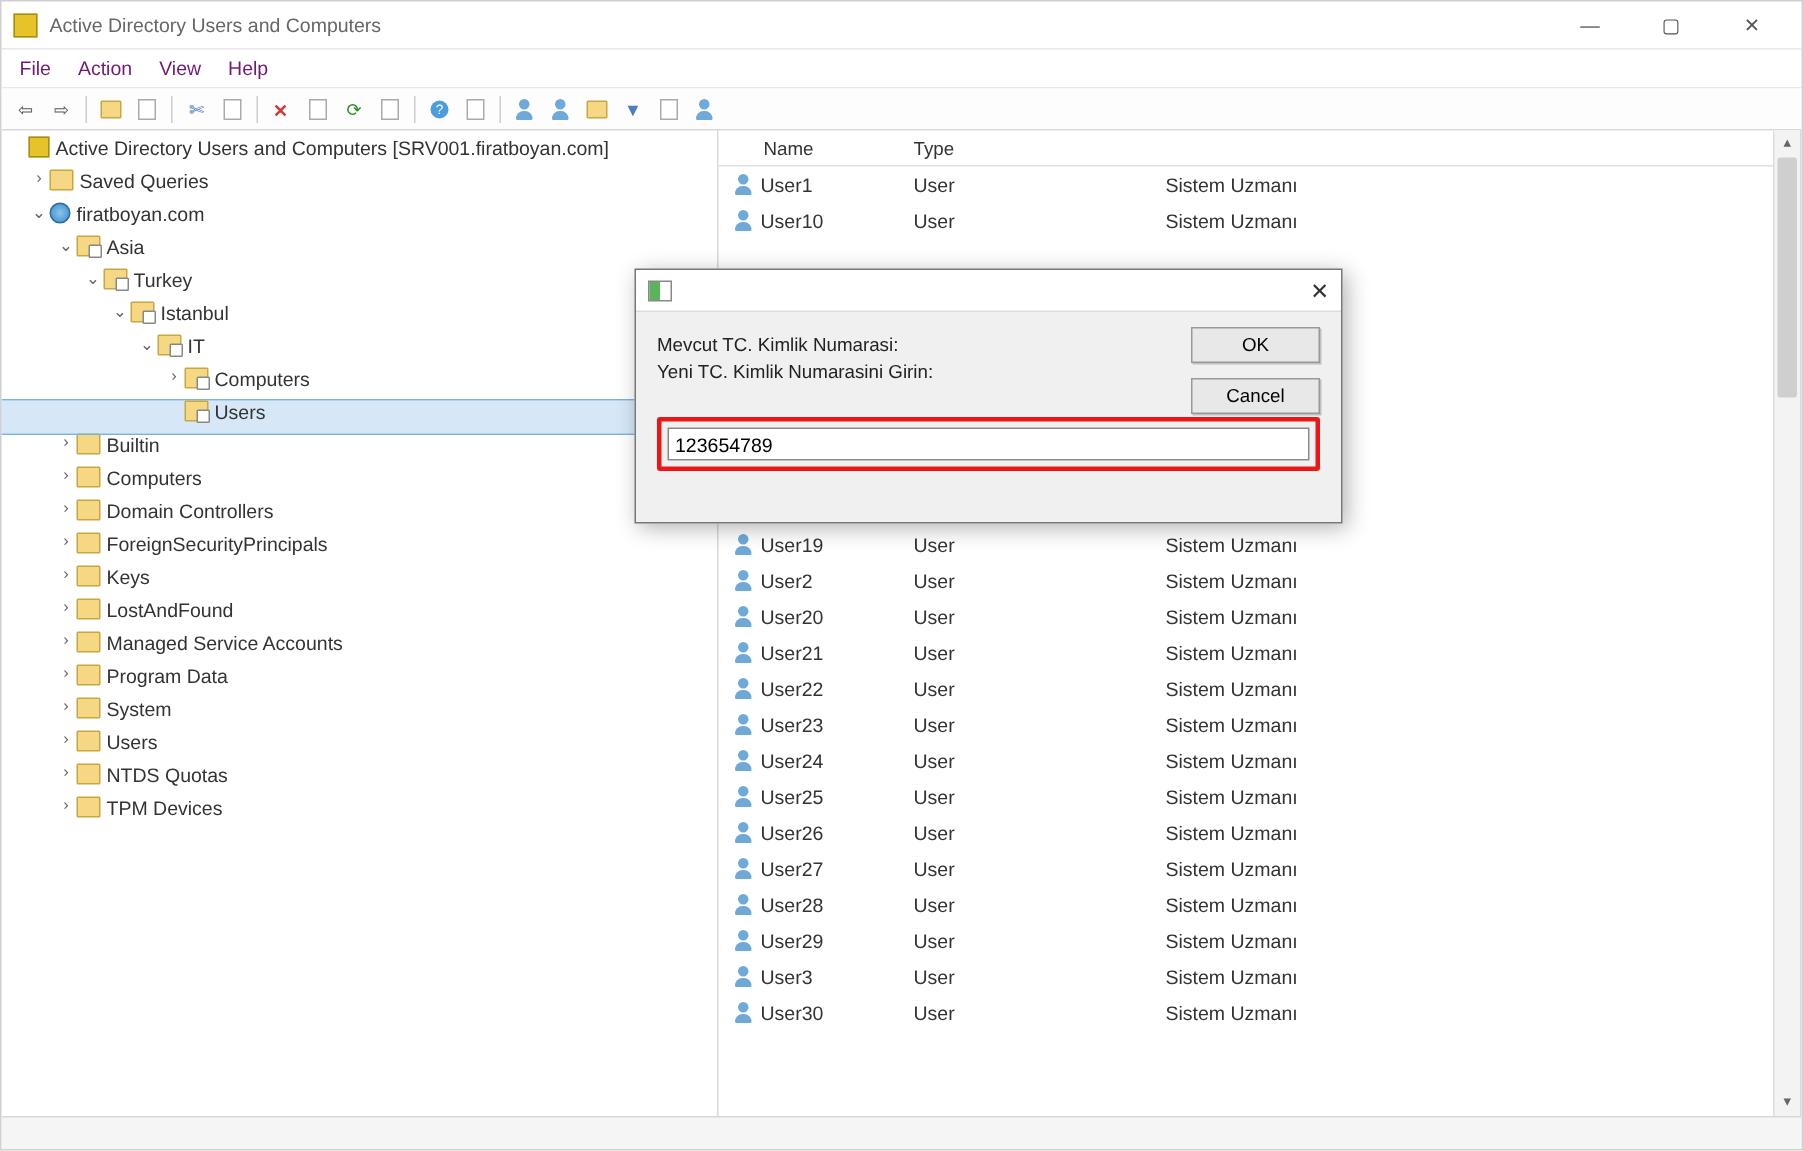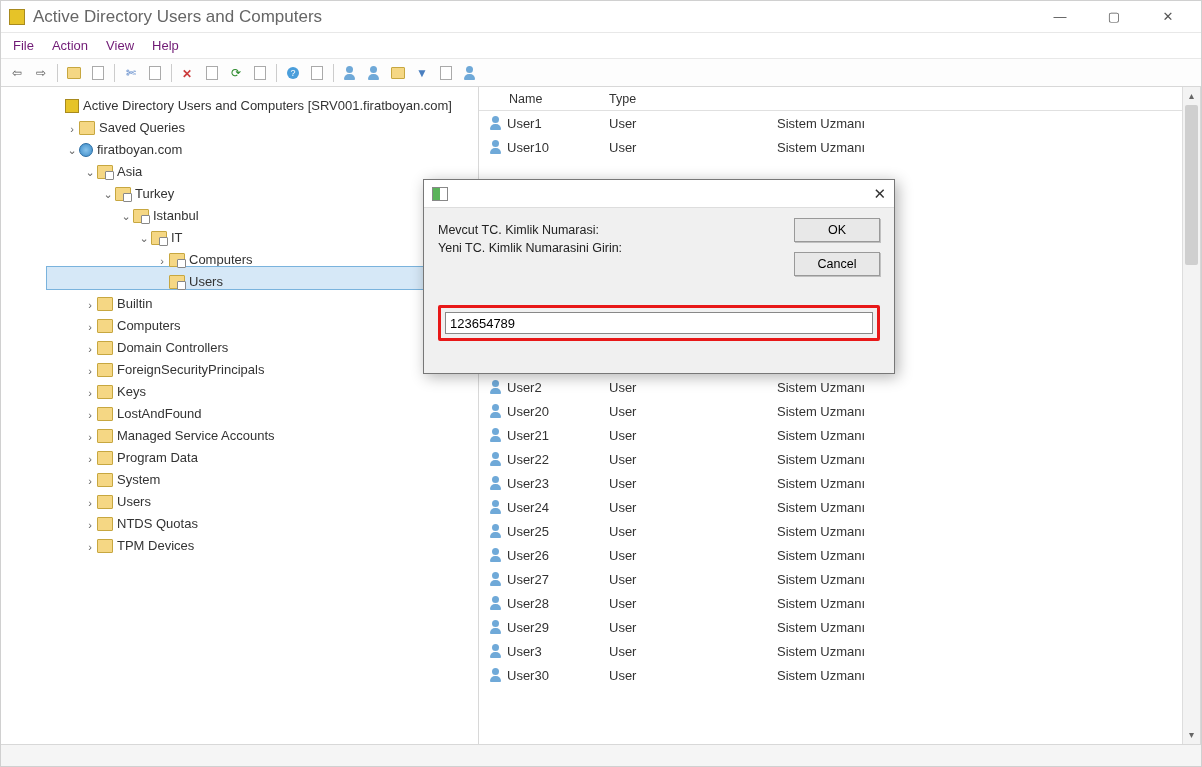--- a/index.html
+++ b/index.html
@@ -19,21 +19,21 @@
     height: 32px;
     display: flex;
     align-items: center;
     padding: 0 8px;
     color: #666;
     border-bottom: 1px solid #e8e8e8;
   }
   .titlebar .app-icon {
     width:16px;height:16px;background:#e6c328;border:1px solid #a88a1e;margin-right:8px;display:inline-block;
   }
-  .titlebar .title { flex:1; font-size:17px; }
+  .titlebar .title { flex:1; font-size:13px; }
   .win-controls { display:flex; gap:24px; margin-right:10px; color:#555; }
   .win-controls span { cursor:default; width:30px; text-align:center; }
 
   .menubar {
     height: 26px;
     display: flex;
     align-items: center;
     gap: 18px;
     padding: 0 12px;
     border-bottom: 1px solid #e8e8e8;
@@ -82,21 +82,21 @@
   .list-header .col-desc{flex:1;}
   .list-body { overflow:auto; height:calc(100% - 24px); }
   .row { display:flex; height:24px; align-items:center; font-size:13px; }
   .row .rn{width:130px;padding-left:10px;display:flex;align-items:flex-start;gap:4px;}
   .row .rt{width:120px;}
   .row .rd{flex:1;margin-left:48px;}
   .user-ic{width:14px;height:14px;position:relative;display:inline-block;}
   .user-ic::before{content:"";position:absolute;top:0;left:3px;width:7px;height:7px;background:#6fa9d8;border-radius:50%;}
   .user-ic::after{content:"";position:absolute;bottom:0;left:1px;width:11px;height:6px;background:#6fa9d8;border-radius:5px 5px 1px 1px;}
 
-  .tree-node { display:flex; align-items:flex-end; height:22px; font-size:13px; cursor:default;margin-left:46px; }
+  .tree-node { display:flex; align-items:flex-start; height:22px; font-size:13px; cursor:default; }
   .exp { width:14px; text-align:center; color:#666; font-size:11px; }
   .node-icon {width:16px;height:14px;margin-right:4px;display:inline-block;}
   .folder-i{background:#f5d784;border:1px solid #c7a740;border-radius:1px;}
   .globe-i{width:14px;height:14px;background:radial-gradient(circle,#89c4ec,#3a8ac8);border-radius:50%;border:1px solid #2a6ca3;}
   .ou-i{background:#f5d784;border:1px solid #c7a740;border-radius:1px;position:relative;}
   .ou-i::after{content:"";position:absolute;right:-2px;bottom:-2px;width:7px;height:7px;background:#fff;border:1px solid #888;border-radius:1px;}
   .app-node{width:14px;height:14px;background:#e6c328;border:1px solid #a88a1e;}
   .tree-node.sel{background:#d6e8f7;outline:1px solid #7ab3dd;}
 
   .scrollbar-right {
@@ -122,21 +122,21 @@
   }
   .dialog-title .dic{width:16px;height:14px;background:linear-gradient(to right,#5bb35b 50%,#fff 50%);border:1px solid #888;}
   .dialog-title .dclose{margin-left:auto;font-size:15px;color:#333;cursor:default;}
   .dialog-body{padding:14px 14px 32px 14px;position:relative;min-height:140px;}
   .dialog-text{font-size:12.5px;color:#222;line-height:1.4;}
   .dialog-btns{position:absolute;right:14px;top:10px;display:flex;flex-direction:column;gap:10px;}
   .dlg-btn{
     width:86px;height:24px;background:#e8e8e8;border:1px solid #999;box-shadow:1px 1px 0 rgba(0,0,0,0.2);font-size:12.5px;cursor:default;
   }
   .dlg-input-wrap{
-    margin-top:48px;border:3px solid #e81818;padding:4px;border-radius:2px;
+    margin-top:21px;border:3px solid #e81818;padding:4px;border-radius:2px;
   }
   .dlg-input{
     width:100%;height:22px;border:1px solid #888;padding:2px 4px;font-size:13px;background:#fff;font-family:inherit;
   }
 </style>
 </head>
 <body>
 
 <div class="titlebar">
   <span class="app-icon"></span>

